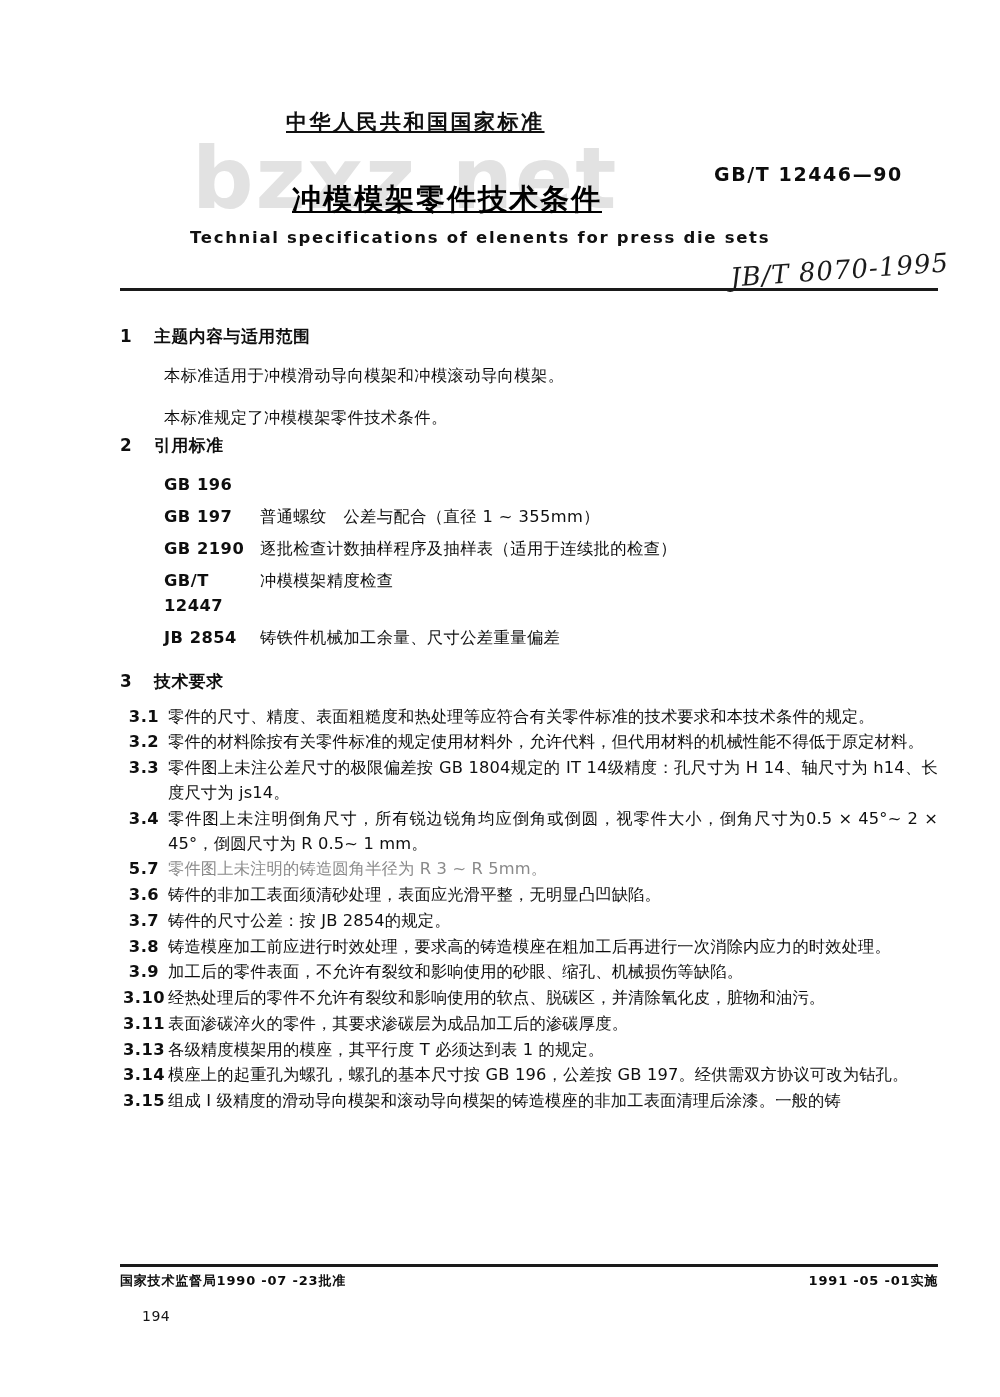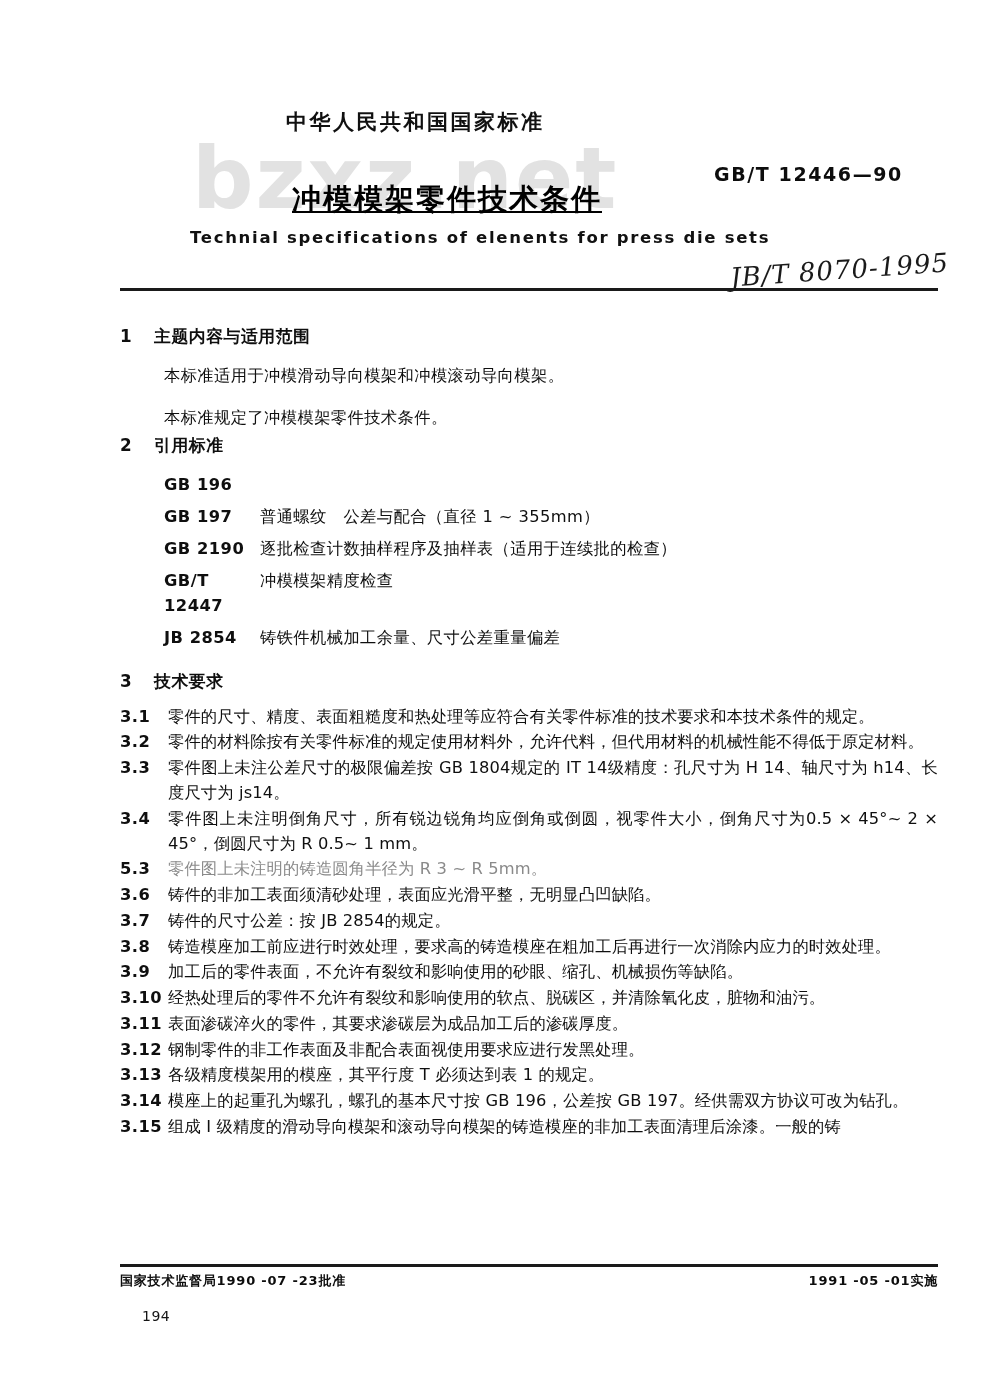--- a/index.html
+++ b/index.html
@@ -47,20 +47,21 @@
   
   .national-line {
     position: absolute;
     top: 108px;
     left: 166px;
     font-size: 21px;
     font-weight: bold;
     letter-spacing: 2.5px;
     color: #101010;
     white-space: nowrap;
+    text-decoration: underline;
   }
   .std-number {
     position: absolute;
     top: 163px;
     left: 594px;
     font-size: 19px;
     font-weight: bold;
     letter-spacing: 1.6px;
     color: #0d0d0d;
     white-space: nowrap;
@@ -153,20 +154,21 @@
   .clause {
     display: flex;
     margin-bottom: 1px;
     letter-spacing: 0.15px;
   }
   .clause .num {
     font-weight: bold;
     flex: none;
     width: 48px;
     letter-spacing: 0.5px;
+    text-align: center;
   }
   .clause .txt {
     flex: 1;
     text-align: justify;
   }
   .clause.faded .txt { color: #8a8a8a; }
   .clause.clipped .txt { white-space: nowrap; overflow: hidden; }
 
   
   .rule-bottom {
@@ -264,21 +266,21 @@
       </div>
       <div class="clause">
         <span class="num">3.3</span>
         <span class="txt">零件图上未注公差尺寸的极限偏差按 GB 1804规定的 IT 14级精度：孔尺寸为 H 14、轴尺寸为 h14、长度尺寸为 js14。</span>
       </div>
       <div class="clause">
         <span class="num">3.4</span>
         <span class="txt">零件图上未注明倒角尺寸，所有锐边锐角均应倒角或倒圆，视零件大小，倒角尺寸为0.5 × 45°~ 2 × 45°，倒圆尺寸为 R 0.5~ 1 mm。</span>
       </div>
       <div class="clause faded">
-        <span class="num">5.3</span>
+        <span class="num">5.7</span>
         <span class="txt">零件图上未注明的铸造圆角半径为 R 3 ~ R 5mm。</span>
       </div>
       <div class="clause">
         <span class="num">3.6</span>
         <span class="txt">铸件的非加工表面须清砂处理，表面应光滑平整，无明显凸凹缺陷。</span>
       </div>
       <div class="clause">
         <span class="num">3.7</span>
         <span class="txt">铸件的尺寸公差：按 JB 2854的规定。</span>
       </div>
@@ -290,24 +292,20 @@
         <span class="num">3.9</span>
         <span class="txt">加工后的零件表面，不允许有裂纹和影响使用的砂眼、缩孔、机械损伤等缺陷。</span>
       </div>
       <div class="clause">
         <span class="num">3.10</span>
         <span class="txt">经热处理后的零件不允许有裂纹和影响使用的软点、脱碳区，并清除氧化皮，脏物和油污。</span>
       </div>
       <div class="clause">
         <span class="num">3.11</span>
         <span class="txt">表面渗碳淬火的零件，其要求渗碳层为成品加工后的渗碳厚度。</span>
-      </div>
-      <div class="clause">
-        <span class="num">3.12</span>
-        <span class="txt">钢制零件的非工作表面及非配合表面视使用要求应进行发黑处理。</span>
       </div>
       <div class="clause">
         <span class="num">3.13</span>
         <span class="txt">各级精度模架用的模座，其平行度 T 必须达到表 1 的规定。</span>
       </div>
       <div class="clause">
         <span class="num">3.14</span>
         <span class="txt">模座上的起重孔为螺孔，螺孔的基本尺寸按 GB 196，公差按 GB 197。经供需双方协议可改为钻孔。</span>
       </div>
       <div class="clause clipped">

